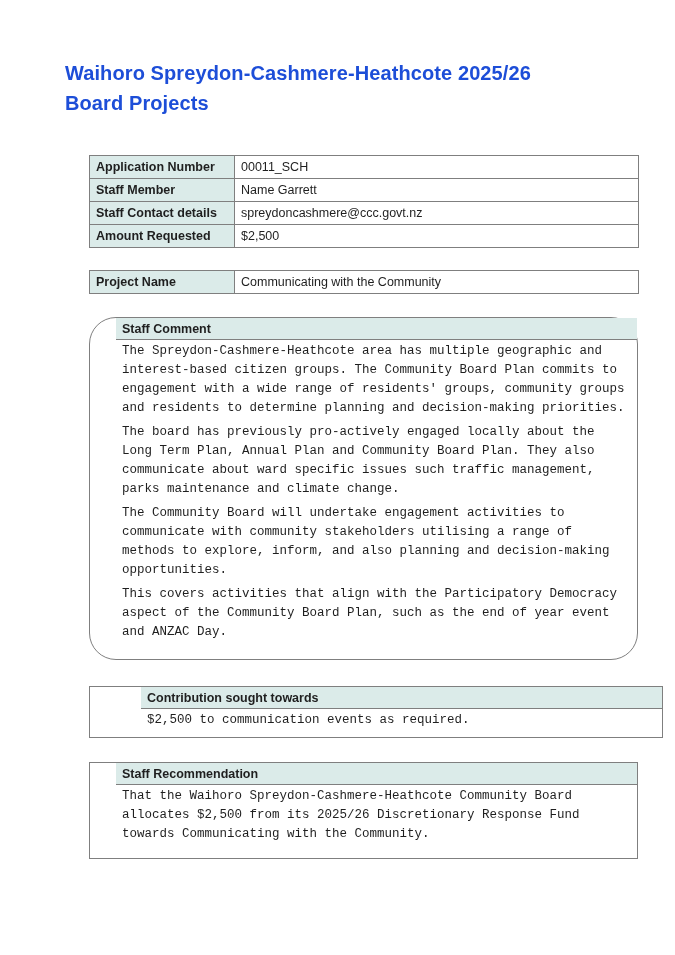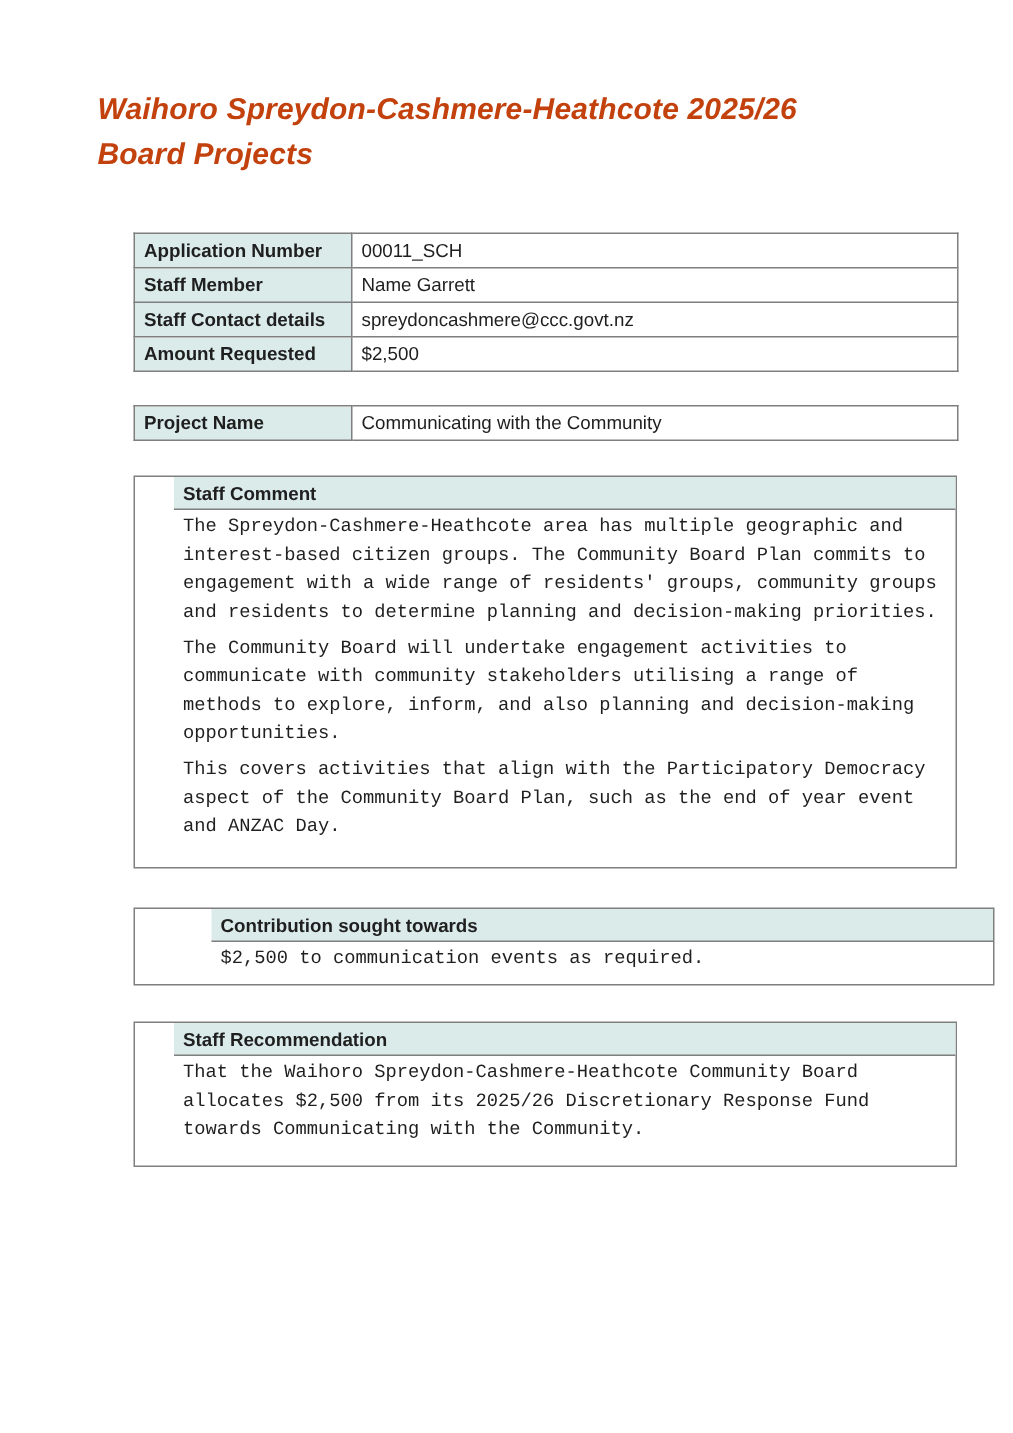--- a/index.html
+++ b/index.html
@@ -16,25 +16,24 @@
     overflow: hidden;
   }
   .content {
     margin-left: 63px;
     width: 549px;
   }
   .doc-title {
     font-size: 20px;
     line-height: 30px;
     font-weight: 700;
-    color: #c2410c;
+    color: #1d4ed8;
     margin: 58px 0 0 2px;
     max-width: 525px;
     letter-spacing: 0.1px;
-    font-style: italic;
   }
   table.kv {
     border-collapse: collapse;
     width: 549px;
     font-size: 12.5px;
     table-layout: fixed;
   }
   table.kv td {
     border: 1px solid #7f7f7f;
     padding: 0 6px;
@@ -50,21 +49,21 @@
   }
   td.value-cell {
     width: 391px;
   }
   .tbl-details { margin-top: 37px; }
   .tbl-project { margin-top: 22px; }
   .box {
     border: 1px solid #7f7f7f;
     width: 547px;
   }
-  .box-comment { margin-top: 23px; }
+  .box-comment { margin-top: 23px; border-radius: 27px; }
   .box-contribution { margin-top: 26px; padding-left: 25px; }
   .box-recommendation { margin-top: 24px; }
   .box-header {
     background: #dbebe9;
     border-bottom: 1px solid #7f7f7f;
     font-weight: 700;
     font-size: 12.5px;
     line-height: 16px;
     padding: 3px 6px 2px 6px;
   }
@@ -113,20 +112,21 @@
         <td class="label-cell">Project Name</td>
         <td class="value-cell">Communicating with the Community</td>
       </tr>
     </tbody>
   </table>
 
   <div class="box box-comment">
     <div class="box-header">Staff Comment</div>
     <div class="box-body pad-lg">
       <p>The Spreydon-Cashmere-Heathcote area has multiple geographic and interest-based citizen groups. The Community Board Plan commits to engagement with a wide range of residents' groups, community groups and residents to determine planning and decision-making priorities.</p>
+      <p>The board has previously pro-actively engaged locally about the Long Term Plan, Annual Plan and Community Board Plan. They also communicate about ward specific issues such traffic management, parks maintenance and climate change.</p>
       <p>The Community Board will undertake engagement activities to communicate with community stakeholders utilising a range of methods to explore, inform, and also planning and decision-making opportunities.</p>
       <p>This covers activities that align with the Participatory Democracy aspect of the Community Board Plan, such as the end of year event and ANZAC Day.</p>
     </div>
   </div>
 
   <div class="box box-contribution">
     <div class="box-header">Contribution sought towards</div>
     <div class="box-body pad-sm">
       <p>$2,500 to communication events as required.</p>
     </div>

